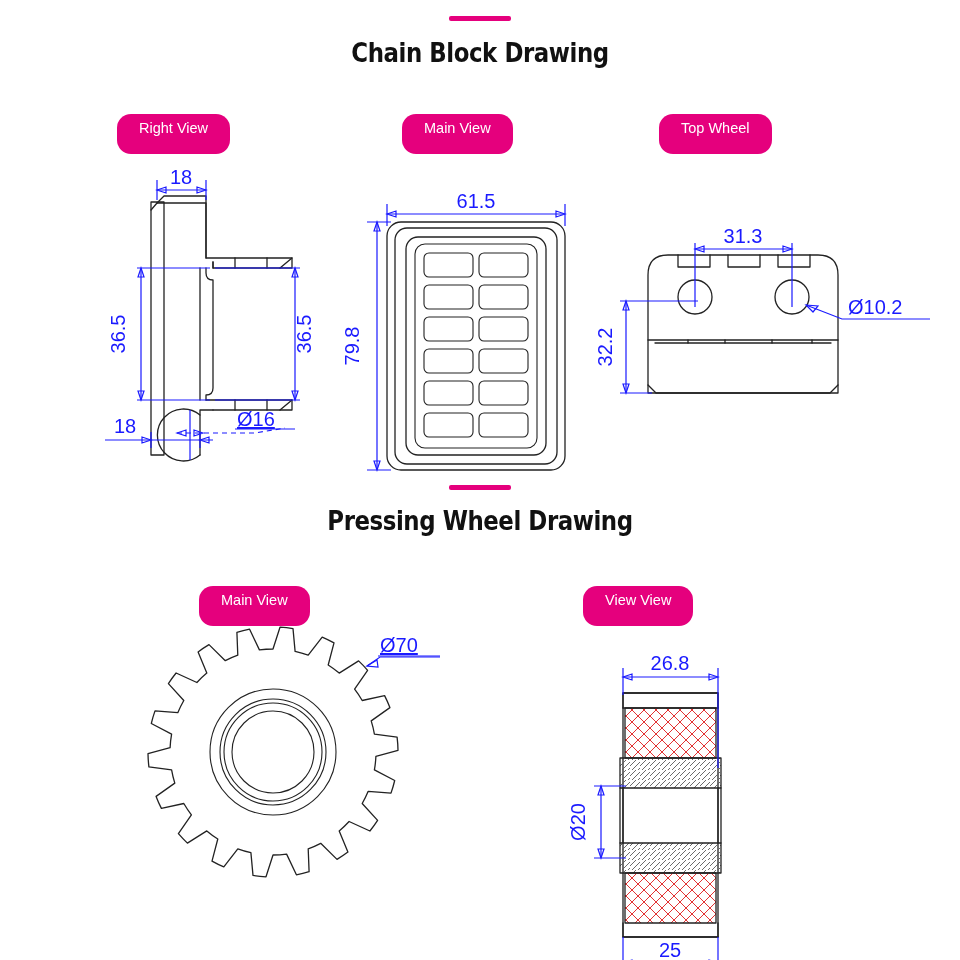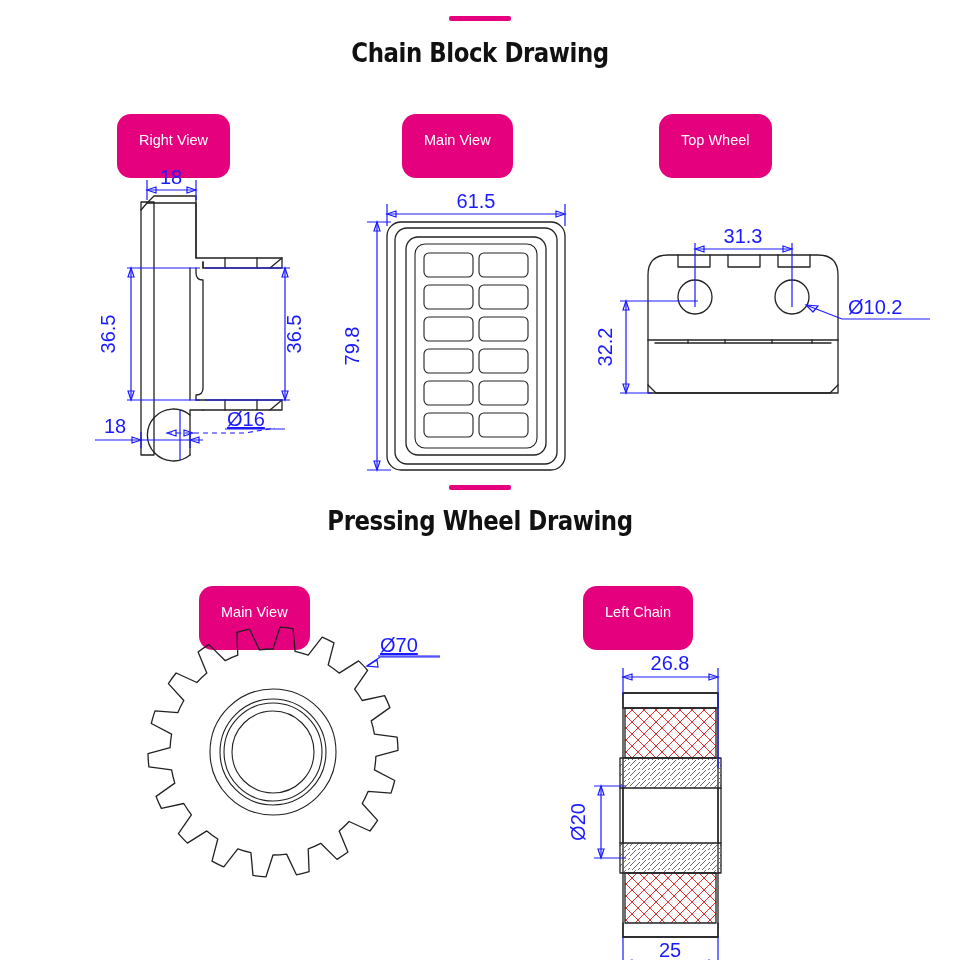--- a/index.html
+++ b/index.html
@@ -15,21 +15,21 @@
     font-family:"DejaVu Sans","Liberation Sans",sans-serif;
     font-weight:bold;font-size:26px;color:#111111;
     letter-spacing:-0.5px;
     transform:scaleX(0.88);
   }
 
   .badge{
     position:absolute;height:40px;line-height:28px;
     border-radius:14px;background:#e5007d;color:#ffffff;
     font-size:14.5px;text-align:center;white-space:nowrap;
-    padding:12px 22px;
+    padding:0 22px;
   }
 
   .view{position:absolute;}
   svg{display:block;overflow:visible;}
 
   .ln{fill:none;stroke:#222222;stroke-width:1.3;stroke-linejoin:round;stroke-linecap:round;}
   .ln-thin{fill:none;stroke:#222222;stroke-width:1.1;}
   .dim{fill:none;stroke:#1a1aff;stroke-width:1.2;}
   .dim-txt{fill:#1a1aff;font-family:"Liberation Sans","DejaVu Sans",sans-serif;
            font-size:20px;font-weight:normal;}
@@ -41,21 +41,21 @@
 </head>
 <body>
 
 <div class="section-divider" style="top:16px;"></div>
 <div class="section-title" style="top:38px;">Chain Block Drawing</div>
 
 <div class="badge" style="left:117px;top:114px;">Right View</div>
 <div class="badge" style="left:402px;top:114px;">Main View</div>
 <div class="badge" style="left:659px;top:114px;">Top Wheel</div>
 
-<div class="view" style="left:85px;top:170px;">
+<div class="view" style="left:95px;top:170px;">
 <svg width="235" height="290" viewBox="0 0 235 290">
 
   <g>
 
     <path class="ln" d="M56 32 L56 285 L69 285 L69 32 Z"></path>
     <path class="ln" d="M56 40 L62 33"></path>
 
     <path class="ln" d="M62 33 L69 26 L111 26 L111 88 L197 88 L197 98 L118 98 L118 92"></path>
     <path class="ln" d="M62 33 L111 33 L111 88"></path>
 
@@ -171,21 +171,21 @@
     <path class="dim" d="M206 90 l12 1 l-5 6 z" fill="#1a1aff"></path>
     <text class="dim-txt" x="248" y="99">Ø10.2</text>
   </g>
 </svg>
 </div>
 
 <div class="section-divider" style="top:485px;"></div>
 <div class="section-title" style="top:506px;">Pressing Wheel Drawing</div>
 
 <div class="badge" style="left:199px;top:586px;">Main View</div>
-<div class="badge" style="left:583px;top:586px;">Left Chain</div>
+<div class="badge" style="left:583px;top:586px;">View View</div>
 
 <div class="view" style="left:140px;top:604px;">
 <svg width="320" height="295" viewBox="0 0 320 295">
   <defs>
     <g id="toothset"></g>
   </defs>
   <g>
 
     <path class="ln" id="sprocket-teeth" d="M140.0 23.2A125 125 0 0 1 153.0 24.6L155.1 47.4A103 103 0 0 1 168.2 51.2L182.2 33.1A125 125 0 0 1 194.0 38.9L188.2 61.0A103 103 0 0 1 199.2 69.1L218.6 56.9A125 125 0 0 1 227.6 66.3L214.6 85.2A103 103 0 0 1 222.2 96.5L244.6 91.6A125 125 0 0 1 249.9 103.6L231.2 116.9A103 103 0 0 1 234.4 130.1L257.1 133.2A125 125 0 0 1 258.0 146.3L235.9 152.3A103 103 0 0 1 234.4 165.9L254.7 176.5A125 125 0 0 1 251.0 189.1L228.2 187.3A103 103 0 0 1 222.2 199.5L237.6 216.4A125 125 0 0 1 229.9 227.0L209.1 217.5A103 103 0 0 1 199.2 226.9L207.9 248.1A125 125 0 0 1 197.0 255.4L180.7 239.3A103 103 0 0 1 168.2 244.8L169.1 267.7A125 125 0 0 1 156.4 270.8L146.6 250.1A103 103 0 0 1 133.0 251.0L126.0 272.8A125 125 0 0 1 113.0 271.4L110.9 248.6A103 103 0 0 1 97.8 244.8L83.8 262.9A125 125 0 0 1 72.0 257.1L77.8 235.0A103 103 0 0 1 66.8 226.9L47.4 239.1A125 125 0 0 1 38.4 229.7L51.4 210.8A103 103 0 0 1 43.8 199.5L21.4 204.4A125 125 0 0 1 16.1 192.4L34.8 179.1A103 103 0 0 1 31.6 165.9L8.9 162.8A125 125 0 0 1 8.0 149.7L30.1 143.7A103 103 0 0 1 31.6 130.1L11.3 119.5A125 125 0 0 1 15.0 106.9L37.8 108.7A103 103 0 0 1 43.8 96.5L28.4 79.6A125 125 0 0 1 36.1 69.0L56.9 78.5A103 103 0 0 1 66.8 69.1L58.1 47.9A125 125 0 0 1 69.0 40.6L85.3 56.7A103 103 0 0 1 97.8 51.2L96.9 28.3A125 125 0 0 1 109.6 25.2L119.4 45.9A103 103 0 0 1 133.0 45.0Z"></path>
 

